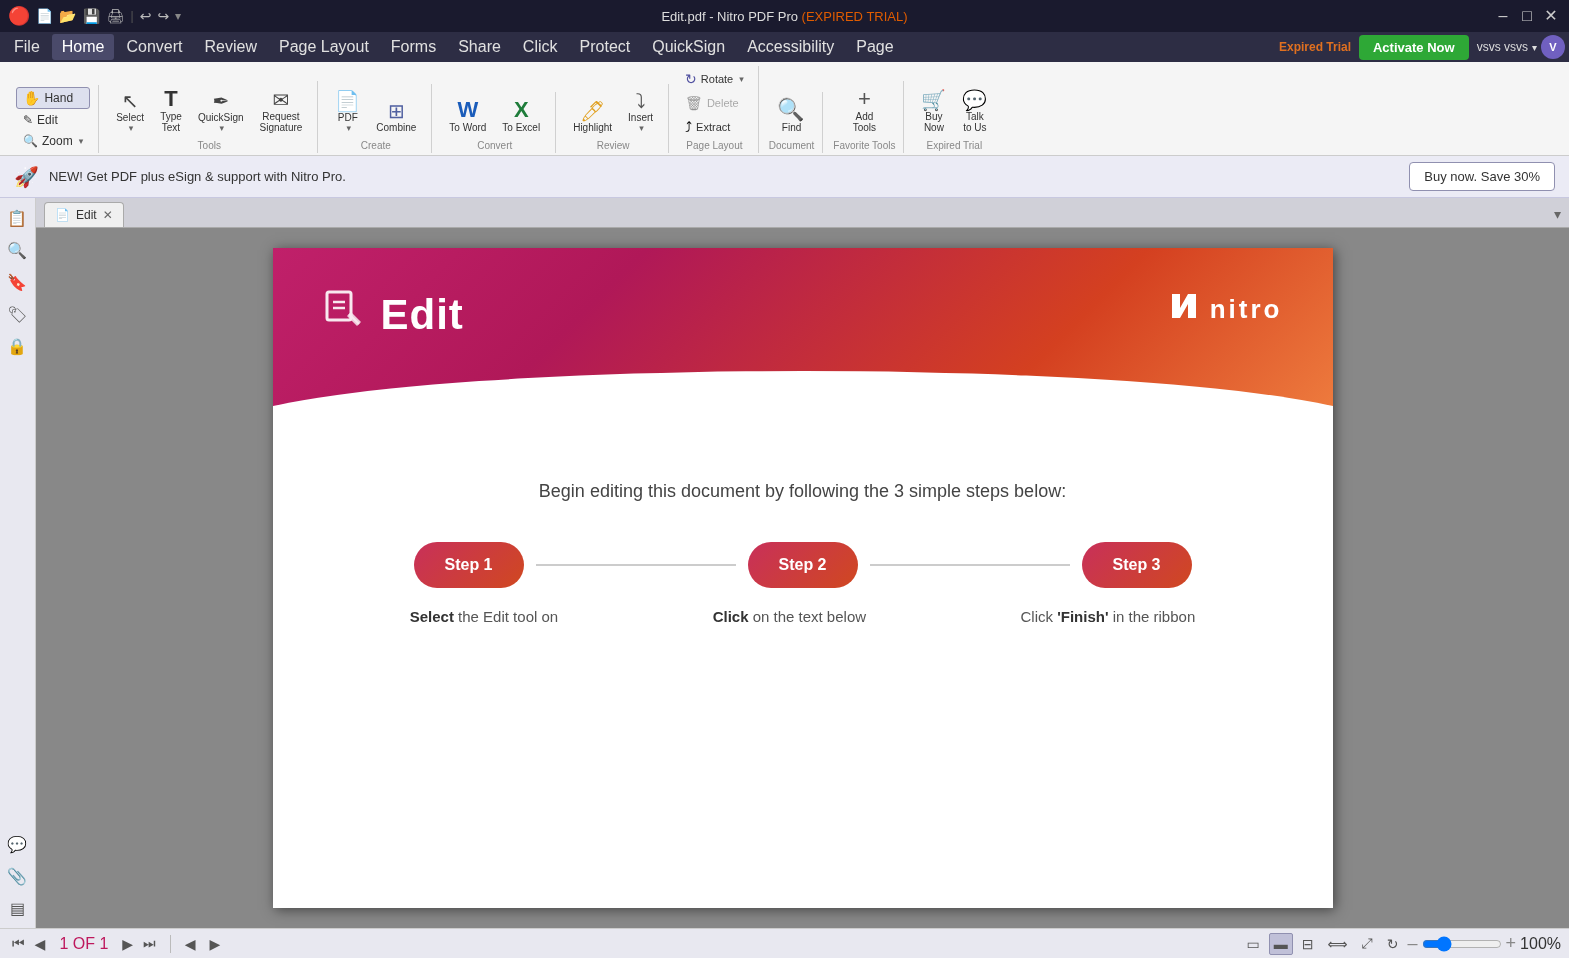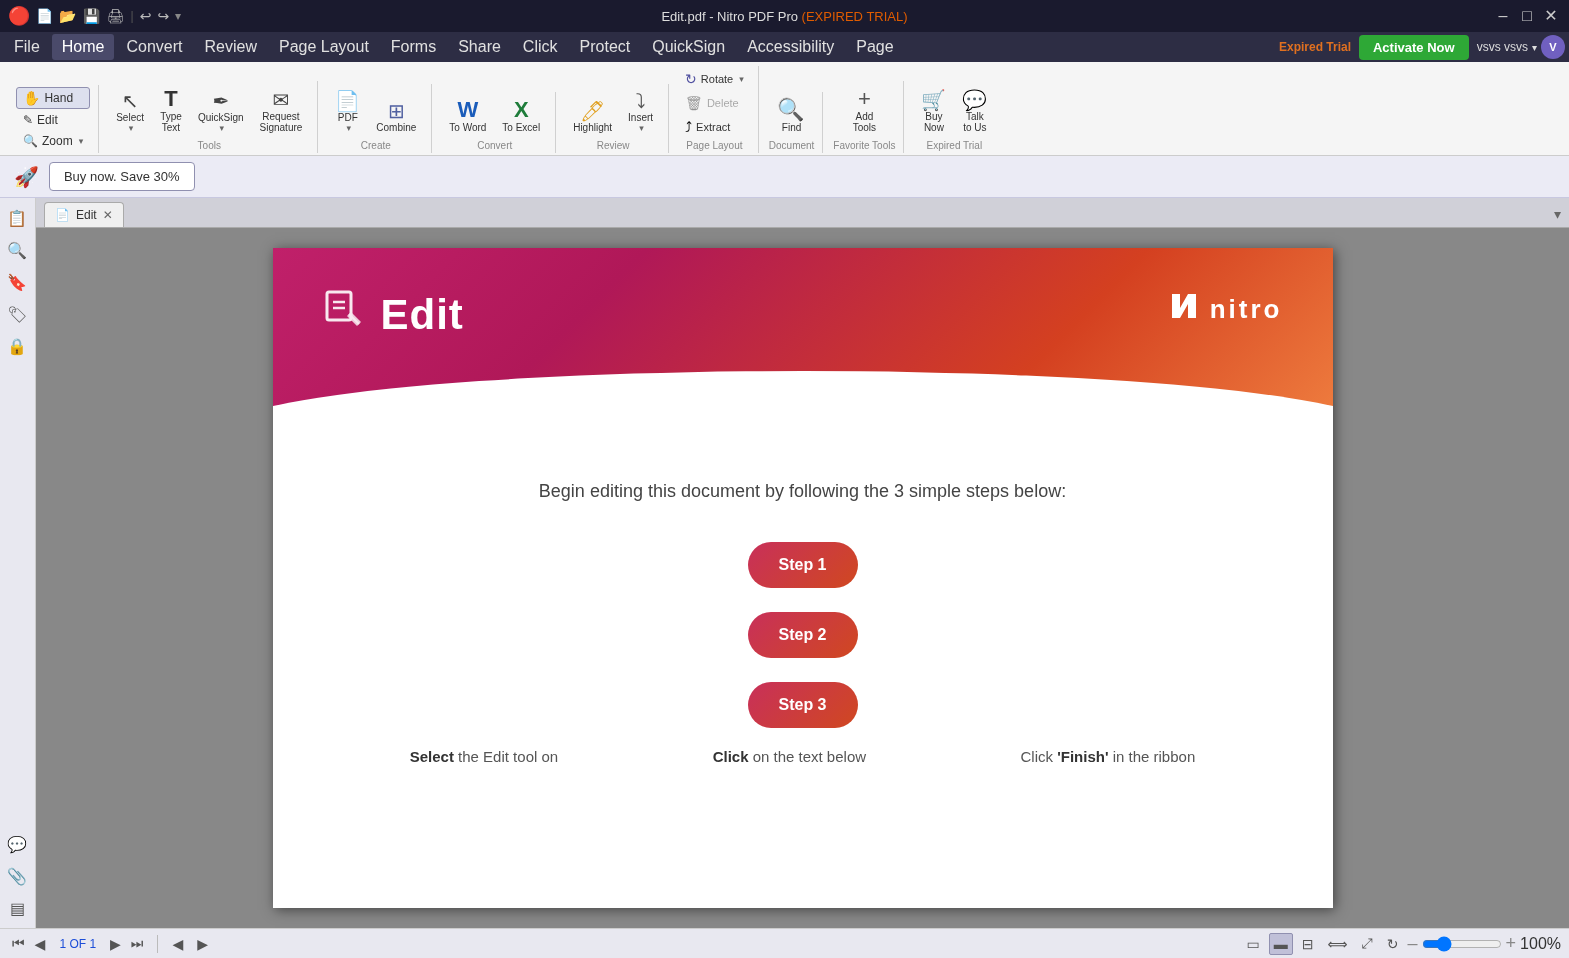--- a/index.html
+++ b/index.html
@@ -301,21 +301,20 @@
       text-align: center;
       font-size: 18px;
       color: #444;
       margin-bottom: 40px;
     }
     .pdf-steps {
       display: flex;
       align-items: center;
       gap: 12px;
       justify-content: center;
-      flex-direction: column;
     }
     .step-btn {
       background: linear-gradient(135deg, #c8305a, #d04820);
       color: white;
       border: none;
       padding: 14px 30px;
       border-radius: 30px;
       font-size: 16px;
       font-weight: 600;
       cursor: pointer;
@@ -342,21 +341,21 @@
       background: #e8e8f0;
       border-top: 1px solid #ccc;
       height: 30px;
       display: flex;
       align-items: center;
       padding: 0 8px;
       gap: 6px;
     }
     .status-nav { display: flex; align-items: center; gap: 2px; }
     .status-nav-btn { font-size: 14px; color: #555; cursor: pointer; padding: 2px 4px; }
-    .page-indicator { font-size: 12px; color: #1d4ed8; padding: 0 8px; text-align: center; }
+    .page-indicator { font-size: 16px; color: #be185d; padding: 0 8px; text-align: center; }
     .status-right { margin-left: auto; display: flex; align-items: center; gap: 4px; }
     .view-btn { font-size: 14px; color: #555; cursor: pointer; padding: 2px 4px; border: 1px solid transparent; border-radius: 2px; }
     .view-btn.active { background: #c0c0d8; border-color: #9090b0; }
     .zoom-slider { width: 80px; }
     .zoom-percent { font-size: 16px; color: #333; min-width: 36px; text-align: left; }
     .ribbon-icon-pdf { font-size: 20px; color: #c02020; }
     .ribbon-icon-word { font-size: 20px; color: #1a5cba; }
     .ribbon-icon-excel { font-size: 20px; color: #1e7c3a; }
   </style>
 </head>
@@ -546,20 +545,21 @@
           <span class="btn-label">Talk<br>to Us</span>
         </div>
       </div>
       <div class="ribbon-group-label">Expired Trial</div>
     </div>
   </div>
 </div>
 
 <div id="notification-bar">
   <span class="notif-icon">🚀</span>
+  <span class="notif-text">NEW! Get PDF plus eSign &amp; support with Nitro Pro.</span>
   <button class="notif-btn">Buy now. Save 30%</button>
 </div>
 
 <div id="main-area">
 
   <div id="left-sidebar">
     <div class="sidebar-icon" title="Pages">📋</div>
     <div class="sidebar-icon" title="Search">🔍</div>
     <div class="sidebar-icon" title="Bookmarks">🔖</div>
     <div class="sidebar-icon" title="Tags">🏷</div>

